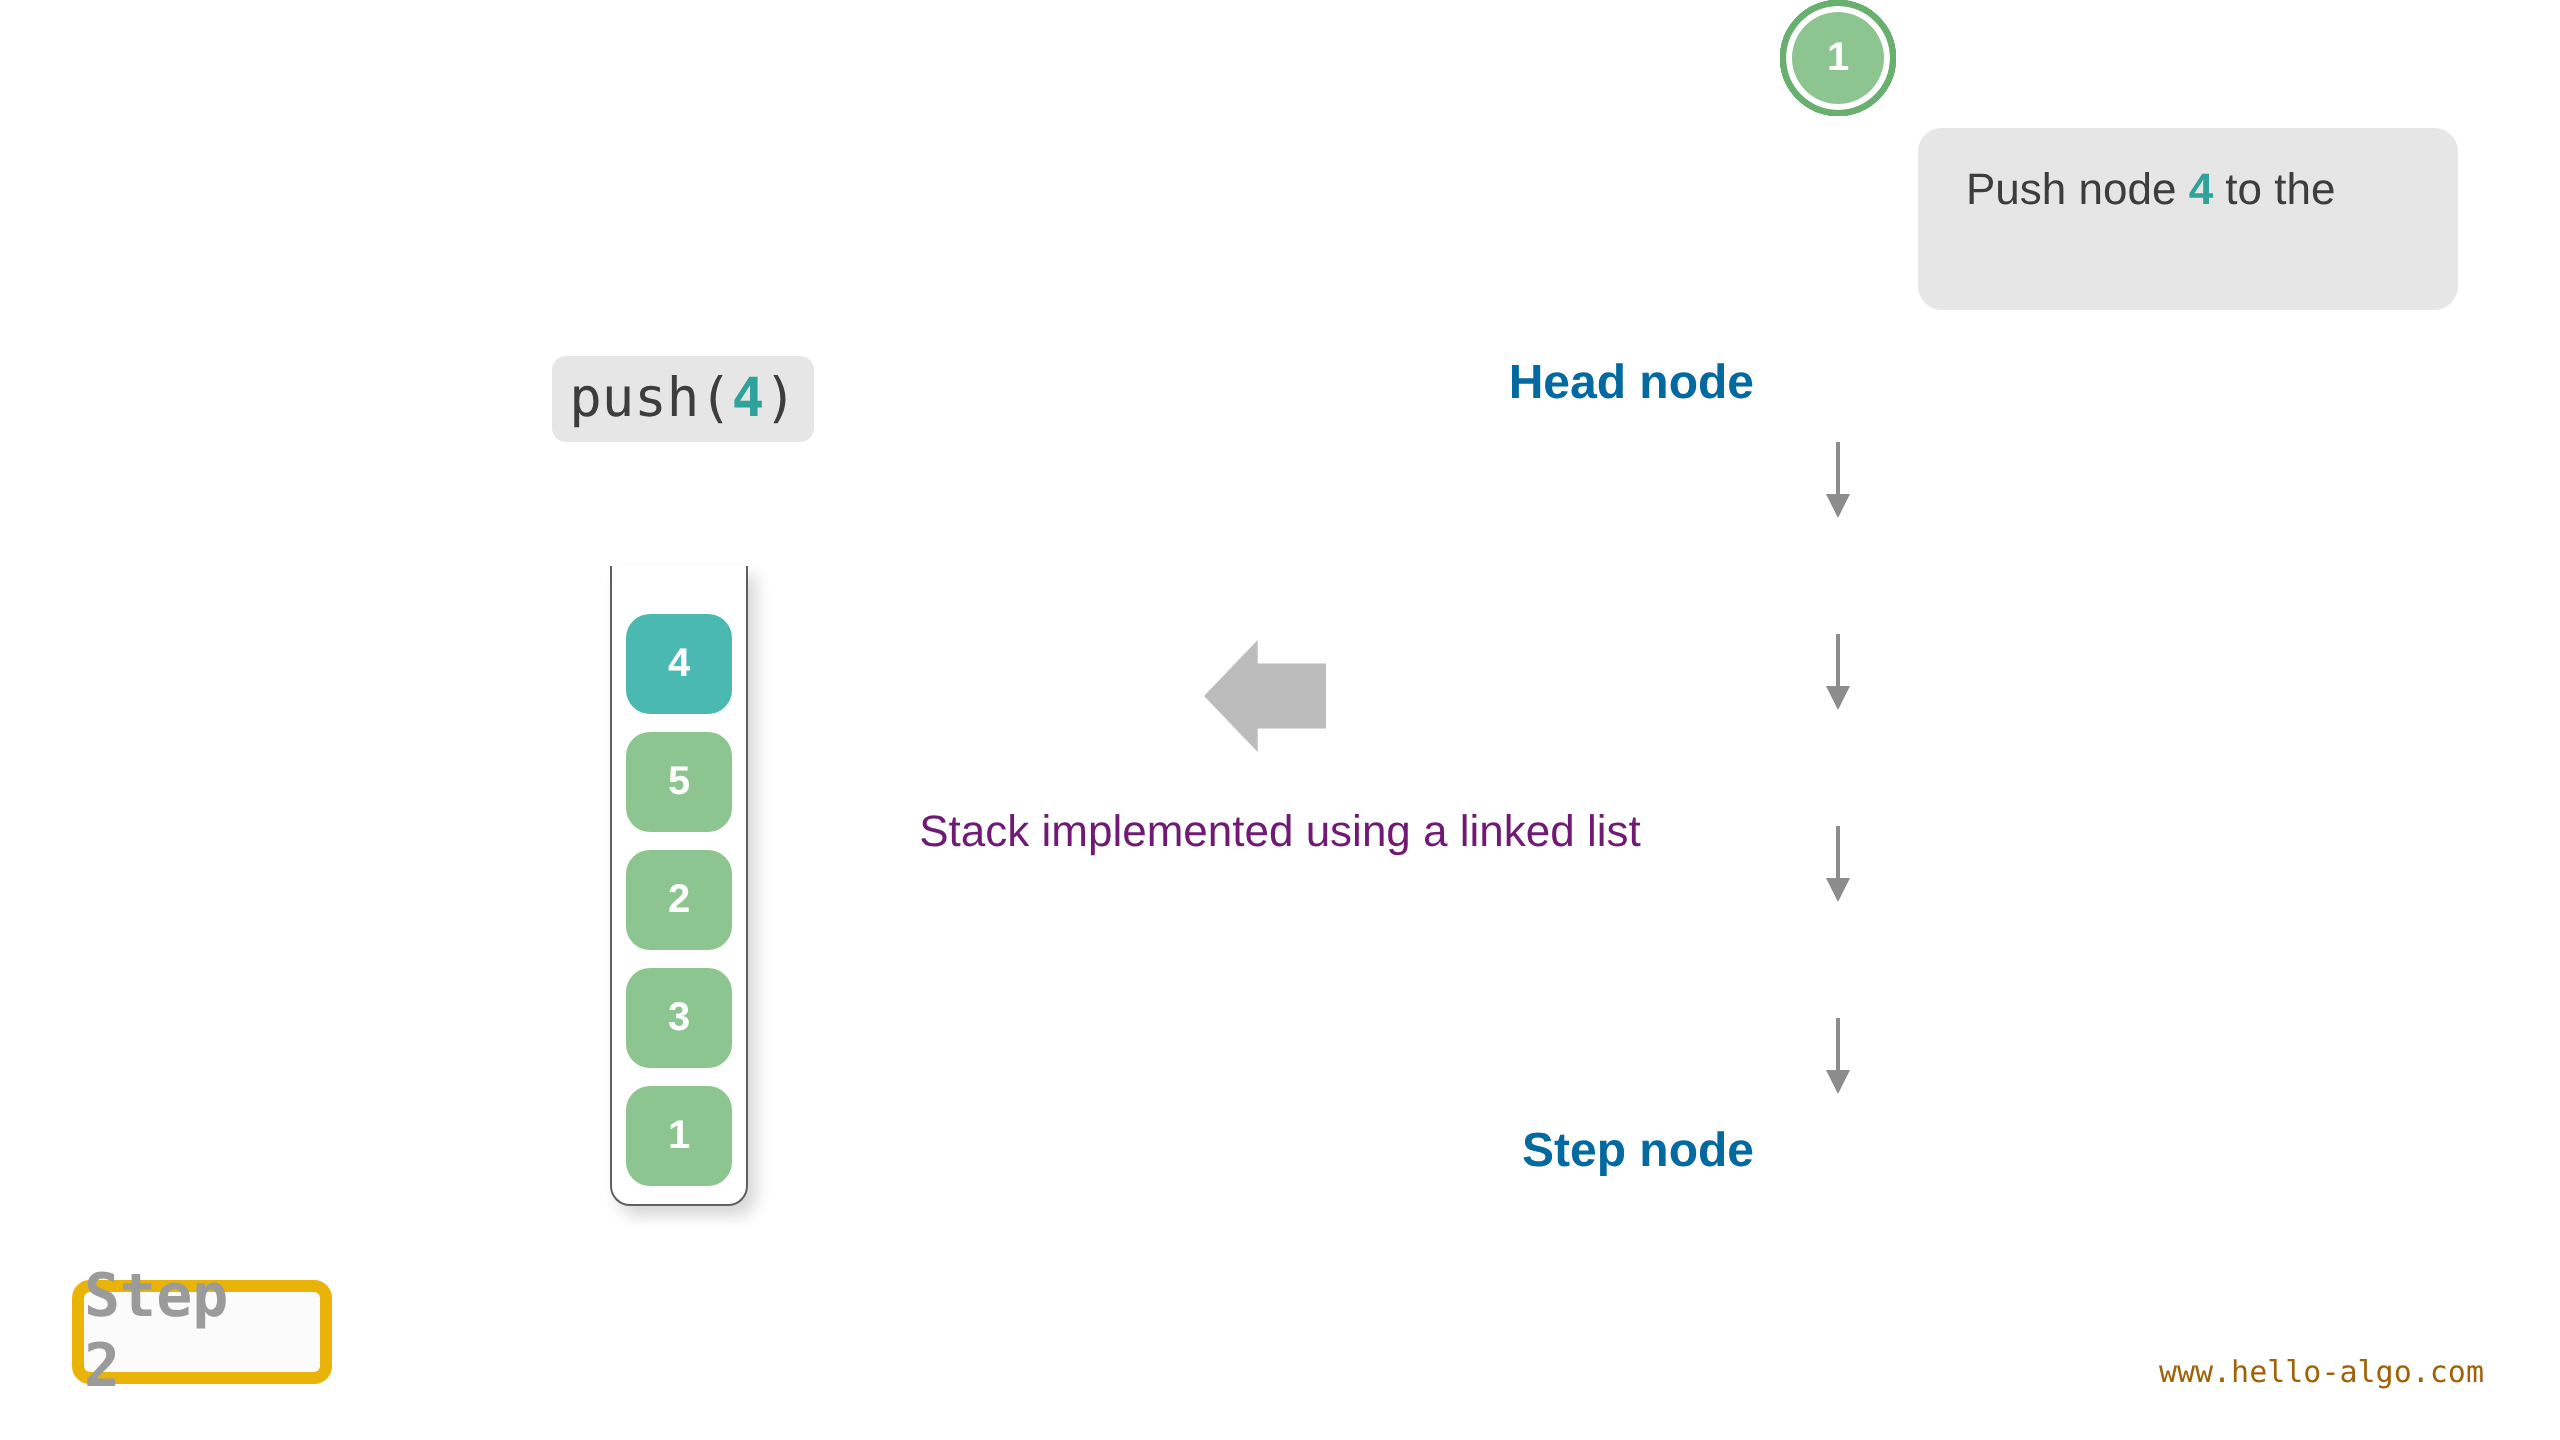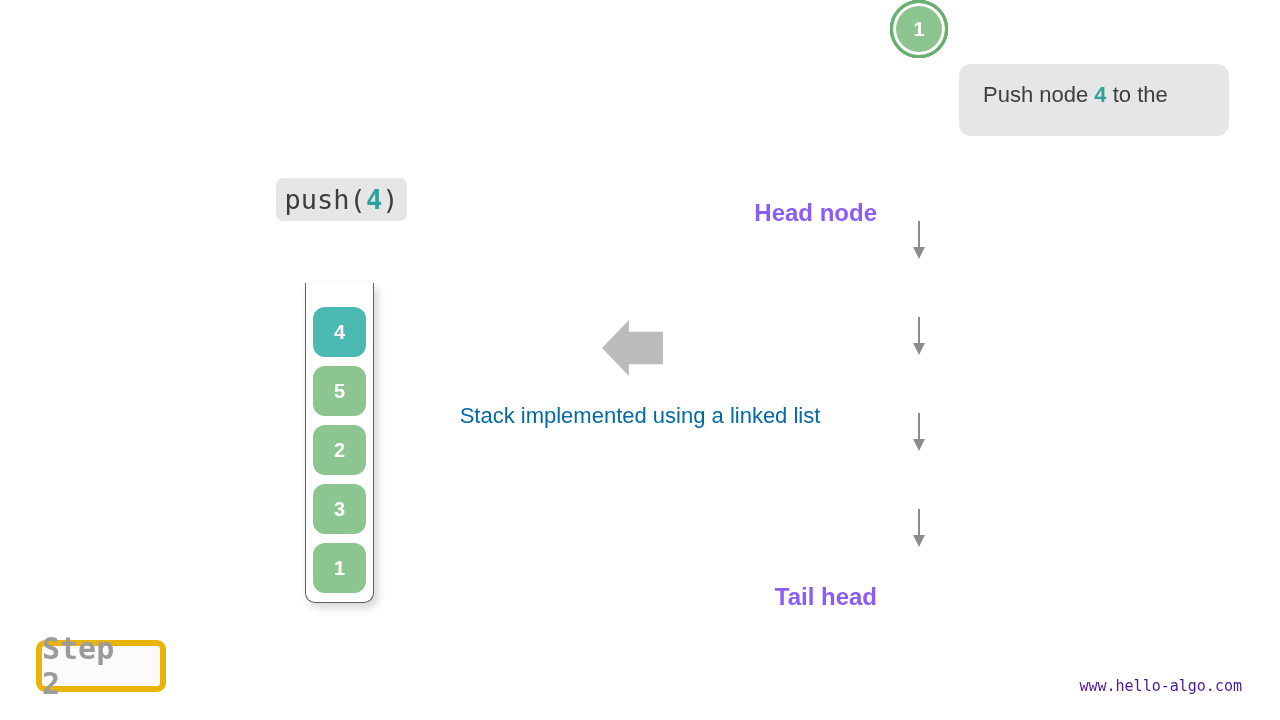--- a/index.html
+++ b/index.html
@@ -11,21 +11,21 @@
     width: 1280px;
     height: 720px;
     background: #fff;
     overflow: hidden;
   }
 
   
   .callout {
     position: absolute;
     left: 959px; top: 64px;
-    width: 270px; height: 72px;
+    width: 270px; height: 91px;
     background: #e6e6e6;
     border-radius: 12px;
     padding: 16px 24px 4px 24px;
     font-size: 22px;
     line-height: 29px;
     color: #3d3d3d;
   }
   .accent-num {
     color: #2fa29c;
     font-weight: bold;
@@ -80,21 +80,21 @@
     width: 61px; height: 56px;
     background: #bcbcbc;
     clip-path: polygon(0 50%, 44% 0, 44% 21%, 100% 21%, 100% 79%, 44% 79%, 44% 100%);
   }
   .caption {
     position: absolute;
     left: 0; top: 403px;
     width: 1280px;
     text-align: center;
     font-size: 22px;
-    color: #0369a1;
+    color: #701a75;
   }
 
   
   .list-node {
     position: absolute;
     left: 890px;
     width: 58px; height: 58px;
     border-radius: 50%;
     display: flex; align-items: center; justify-content: center;
     color: #fff;
@@ -116,24 +116,23 @@
     width: 14px; height: 38px;
     color: #8c8c8c;
   }
   .fa1 { top: 221px; } .fa2 { top: 317px; } .fa3 { top: 413px; } .fa4 { top: 509px; }
 
   .node-label {
     position: absolute;
     right: 403px;
     font-size: 24px;
     font-weight: bold;
-    color: #8b5cf6;
+    color: #0369a1;
     line-height: 24px;
     white-space: nowrap;
-    margin-top: 21px;
   }
   .head-label { top: 180px; }
   .tail-label { top: 564px; }
 
   
   .step-badge {
     position: absolute;
     left: 36px; top: 640px;
     width: 130px; height: 52px;
     background: #fbfbfb;
@@ -146,21 +145,21 @@
     color: #9b9b9b;
     word-spacing: 10px;
   }
 
   
   .watermark {
     position: absolute;
     right: 38px; top: 677px;
     font-family: "DejaVu Sans Mono", monospace;
     font-size: 15px;
-    color: #4c1d95;
+    color: #a16207;
   }
 </style>
 </head>
 <body>
 
 <div class="canvas">
 
   <div class="callout">
     <span>Push node </span><span class="accent-num">4</span><span> to the</span><br>
   </div>
@@ -186,21 +185,21 @@
     </div>
     <div class="stack-cell green">
       <span>1</span>
     </div>
   </div>
 
   <div class="big-arrow"></div>
   <div class="caption">Stack implemented using a linked list</div>
 
   <div class="node-label head-label">Head node</div>
-  <div class="node-label tail-label">Tail head</div>
+  <div class="node-label tail-label">Step node</div>
 
   <div class="list-node teal">
     <span>4</span>
   </div>
   <div class="list-node green">
     <span>5</span>
   </div>
   <div class="list-node green">
     <span>2</span>
   </div>

